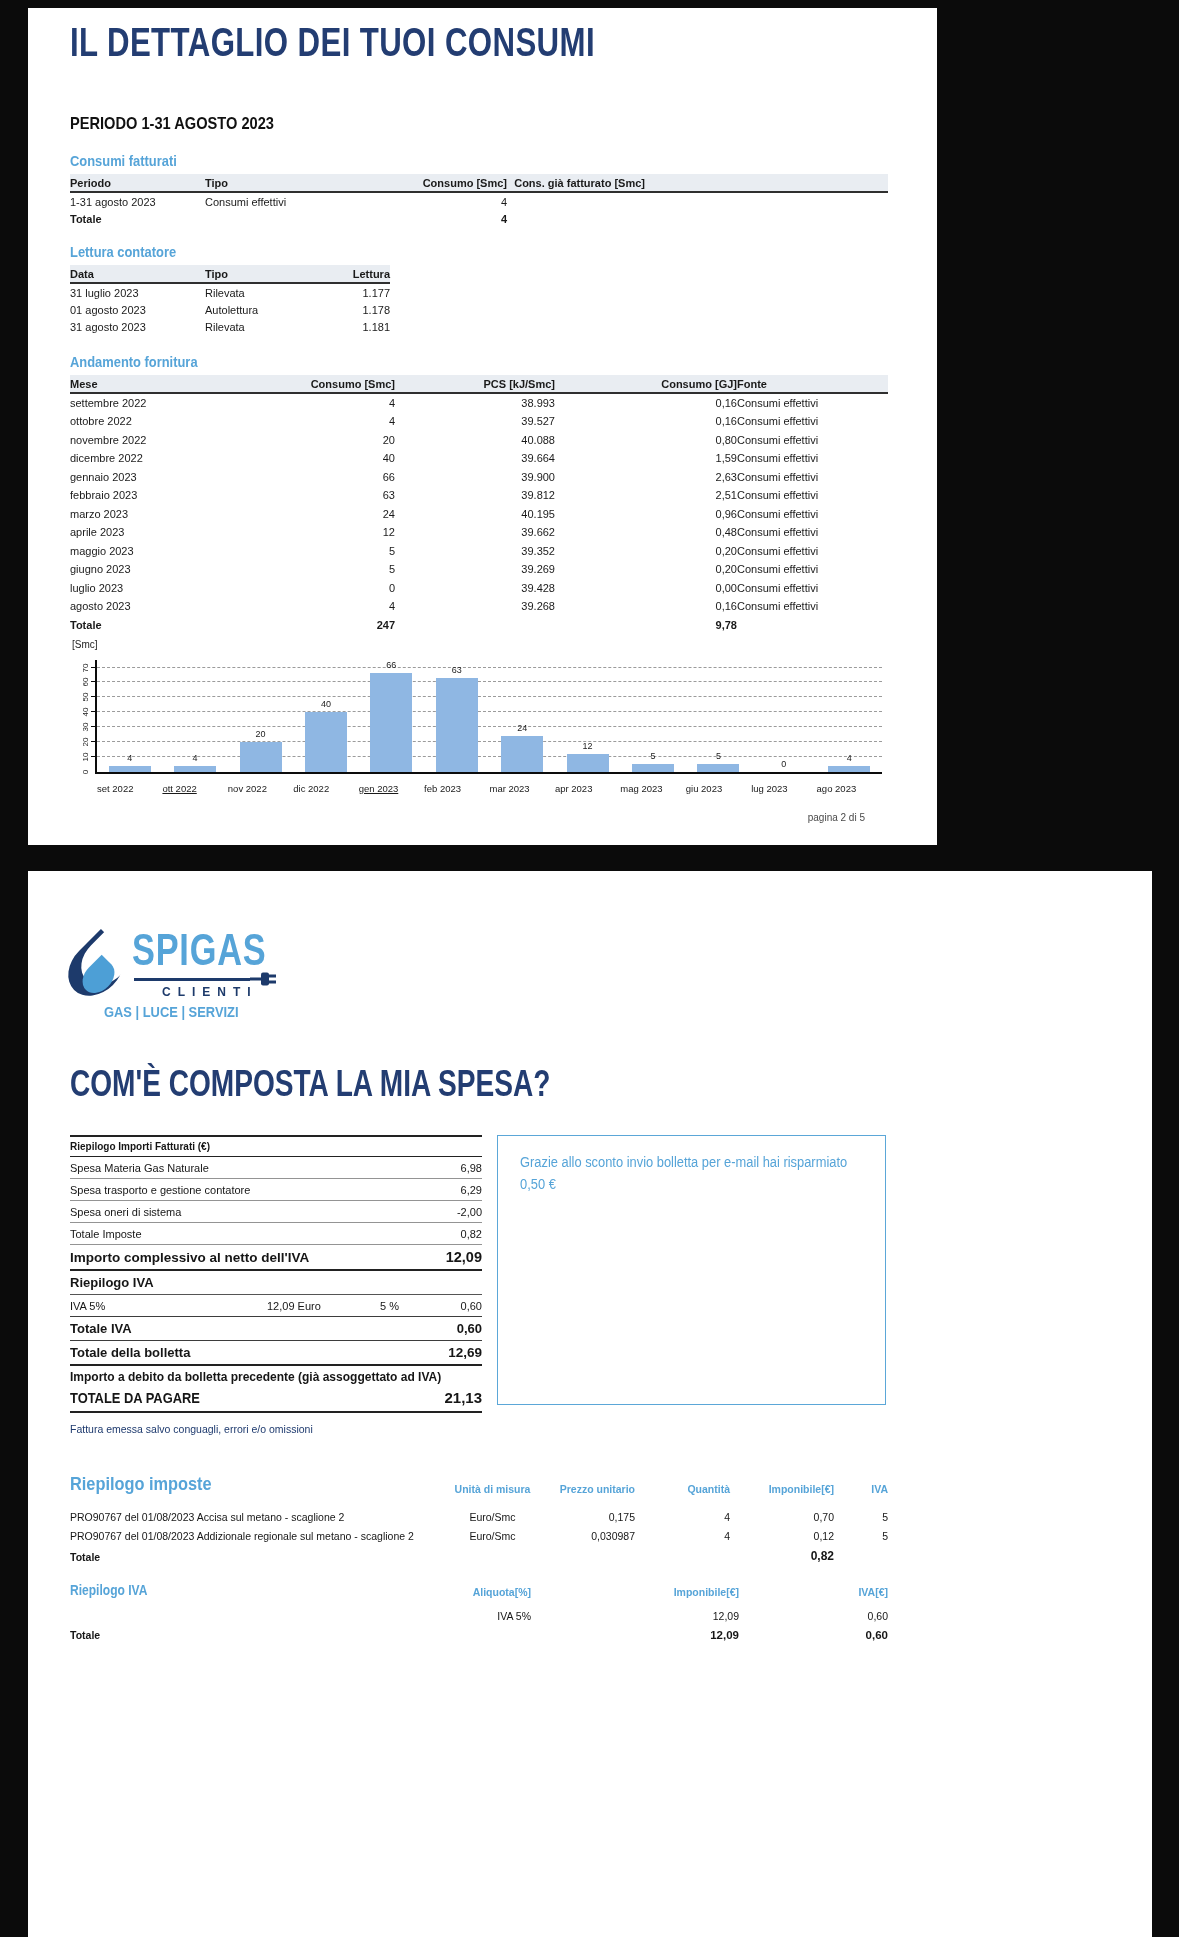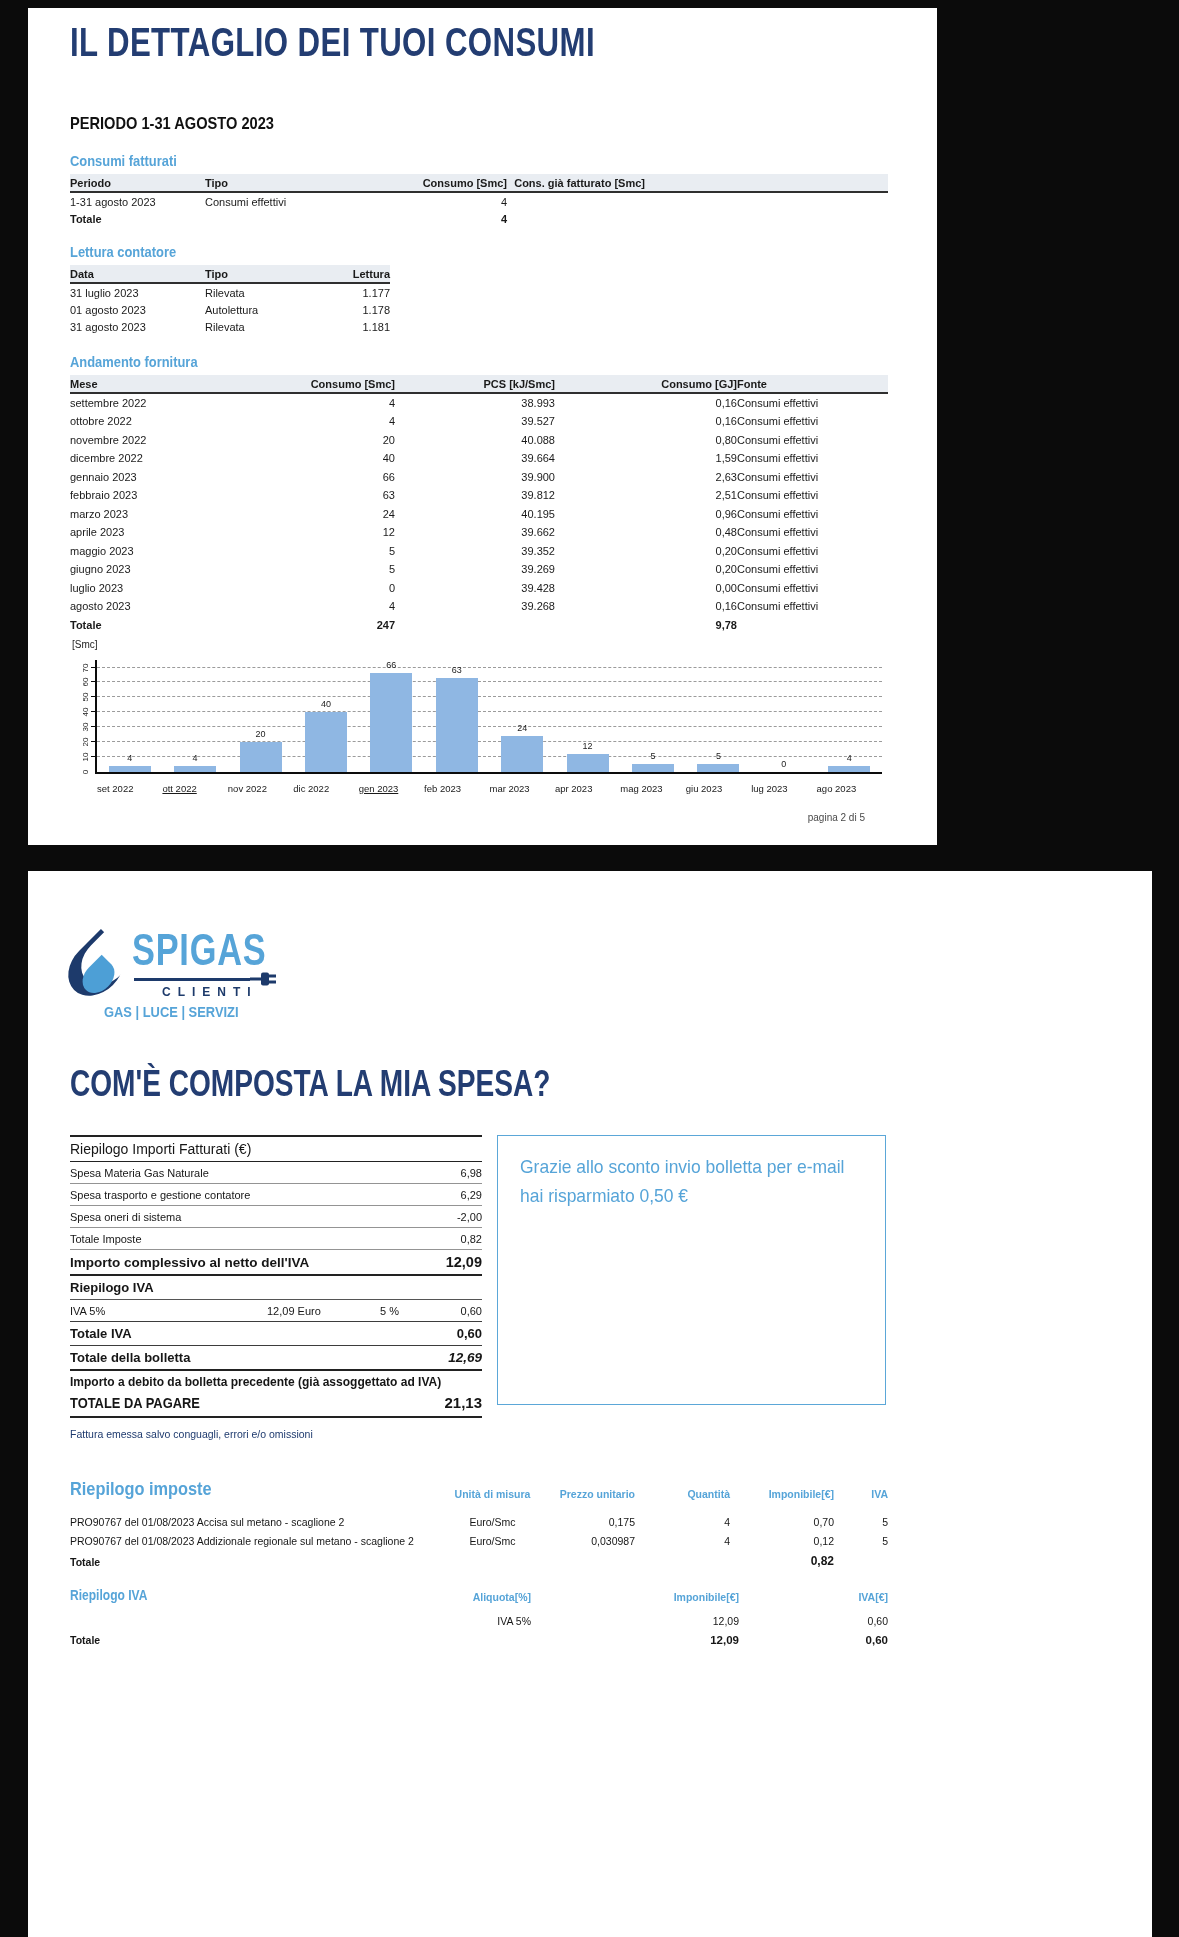--- a/index.html
+++ b/index.html
@@ -61,38 +61,38 @@
   .plug{position:absolute;left:180px;top:40px;}
   .clienti{position:absolute;left:92px;top:54px;font-size:12px;font-weight:700;letter-spacing:7px;color:#1d3a6b;}
   .tagline{position:absolute;left:34px;top:72px;font-size:15px;font-weight:700;color:#56a4d8;
     transform:scaleX(0.86);transform-origin:0 0;}
 
   .spesa-title{margin-top:46px;color:#233d72;font-weight:700;font-size:36px;}
 
   
   #cols{display:flex;margin-top:30px;gap:15px;align-items:flex-start;}
   #ri-table{width:412px;}
-  .ri-head{font-size:14px;font-weight:400;border-top:2px solid #222;border-bottom:1px solid #222;padding:4px 0;}
+  .ri-head{font-size:10px;font-weight:700;border-top:2px solid #222;border-bottom:1px solid #222;padding:4px 0;}
   .ri-row{display:flex;justify-content:space-between;font-size:11px;padding:4.5px 0;border-bottom:1px solid #949494;}
   .ri-big{display:flex;justify-content:space-between;font-size:13.5px;font-weight:700;
     padding:4px 0;border-bottom:2px solid #222;align-items:baseline;}
   .ri-sub{font-size:13px;font-weight:700;padding:4px 0;border-bottom:1px solid #555;}
   .ri-iva{display:grid;grid-template-columns:197px 113px 42px 1fr;font-size:11px;
     padding:4.5px 0;border-bottom:1.5px solid #3d3d3d;}
   .ri-bold2{display:flex;justify-content:space-between;font-size:13px;font-weight:700;
     padding:4px 0;border-bottom:1.5px solid #3d3d3d;}
   .ri-bolletta{border-bottom:2px solid #222;}
   .ri-debito{font-size:12px;font-weight:700;padding:4px 0 0 0;}
   .ri-844{text-align:right;font-size:13px;font-weight:700;padding:3px 0 4px 0;border-bottom:2px solid #222;}
   .ri-final{display:flex;justify-content:space-between;font-size:15px;font-weight:700;
     padding:5px 0;border-bottom:2px solid #222;align-items:baseline;}
   #footnote{margin-top:10px;font-size:10.5px;color:#1e3a6e;}
 
   #sconto-box{width:389px;height:270px;border:1.5px solid #5ba7d8;box-sizing:border-box;
-    padding:16px 22px;color:#56a4d8;font-size:19px;line-height:1.55;}
+    padding:16px 22px;color:#56a4d8;font-size:14px;line-height:1.55;}
 
   
   .imp-grid{display:grid;grid-template-columns:365px 115px 85px 95px 104px 54px;align-items:end;}
   .iva-grid{display:grid;grid-template-columns:290px 171px 208px 149px;align-items:end;}
   .sec-head-lg{color:#56a4d8;font-weight:700;font-size:19px;}
   .sec-head-sm{color:#56a4d8;font-weight:700;font-size:14px;}
   .col-h{color:#56a4d8;font-weight:700;font-size:10.5px;}
   .c{text-align:center;}
   .tax-row{font-size:10.5px;padding:3.5px 0;}
   #imposte{margin-top:38px;}
@@ -423,21 +423,21 @@
           <span class="r">0,60</span>
         </div>
 
         <div class="ri-bold2">
           <span>Totale IVA</span>
           <span>0,60</span>
         </div>
 
         <div class="ri-bold2 ri-bolletta">
           <span>Totale della bolletta</span>
-          <span style="font-size:13.5px;font-style:italic;">12,69</span>
+          <span style="font-size:13.5px;">12,69</span>
         </div>
 
         <div class="ri-debito">Importo a debito da bolletta precedente (già assoggettato ad IVA)</div>
 
         <div class="ri-final">
           <span class="cond88">TOTALE DA PAGARE</span>
           <span>21,13</span>
         </div>
 
         <div id="footnote">Fattura emessa salvo conguagli, errori e/o omissioni</div>

